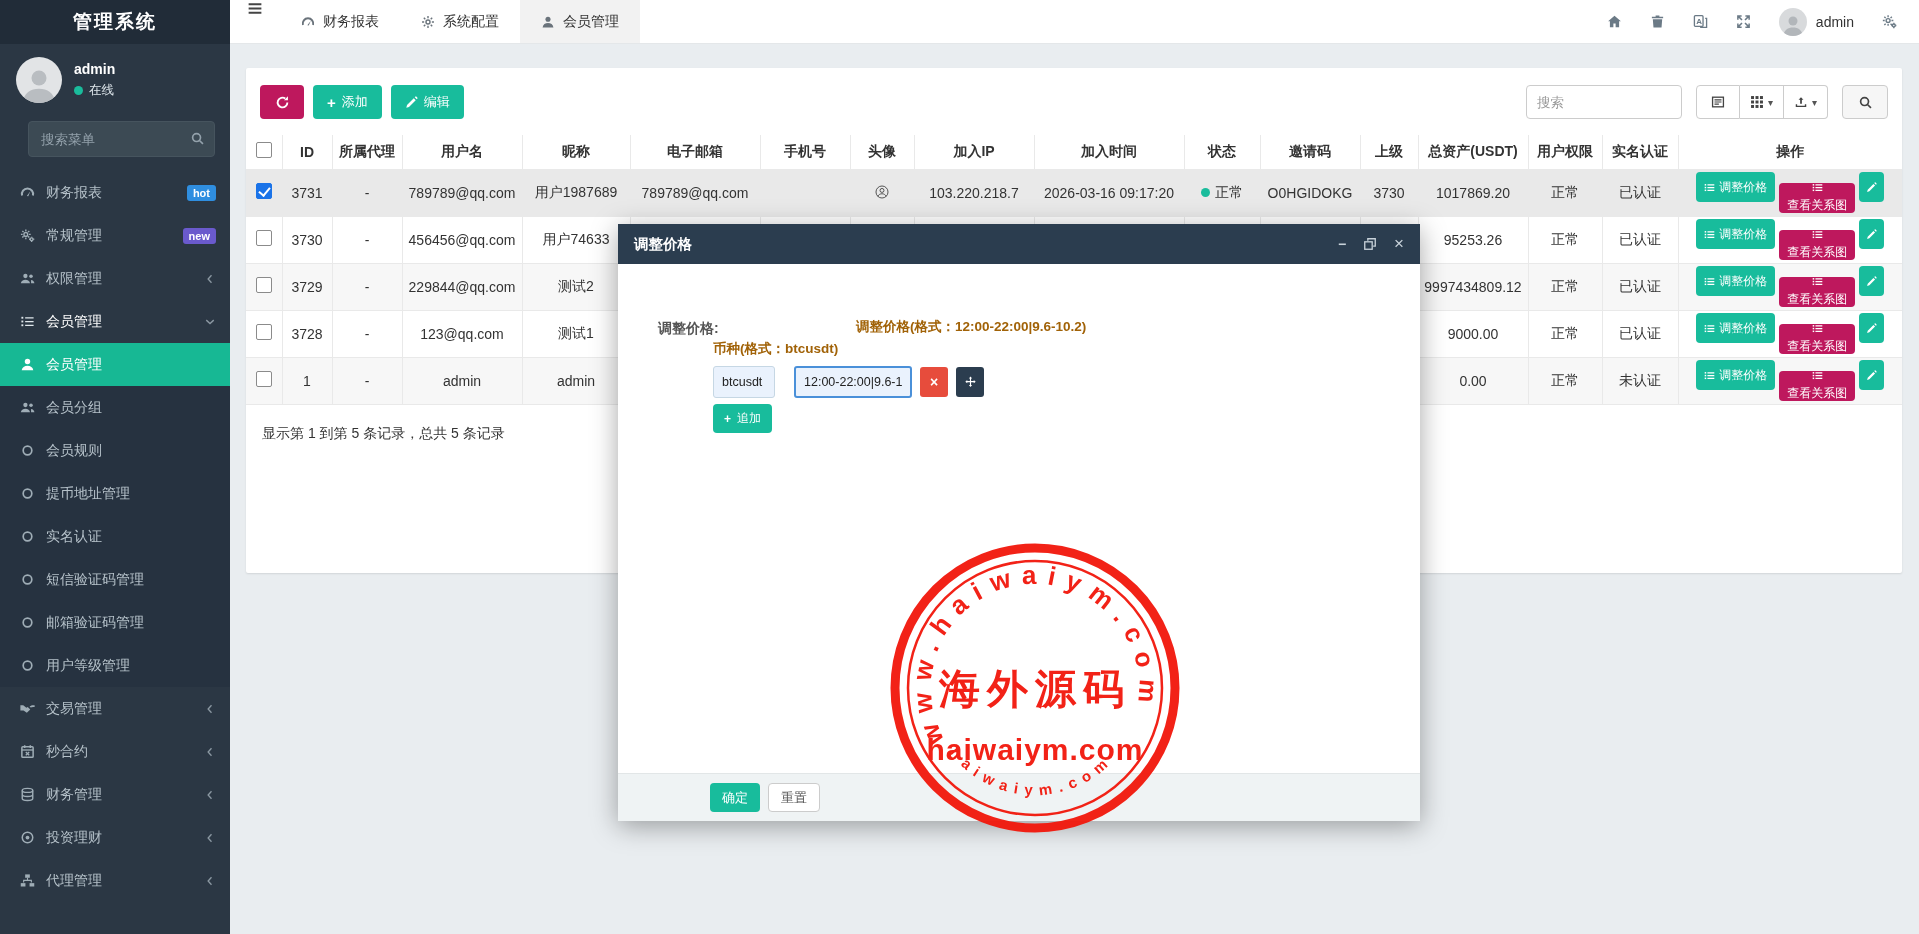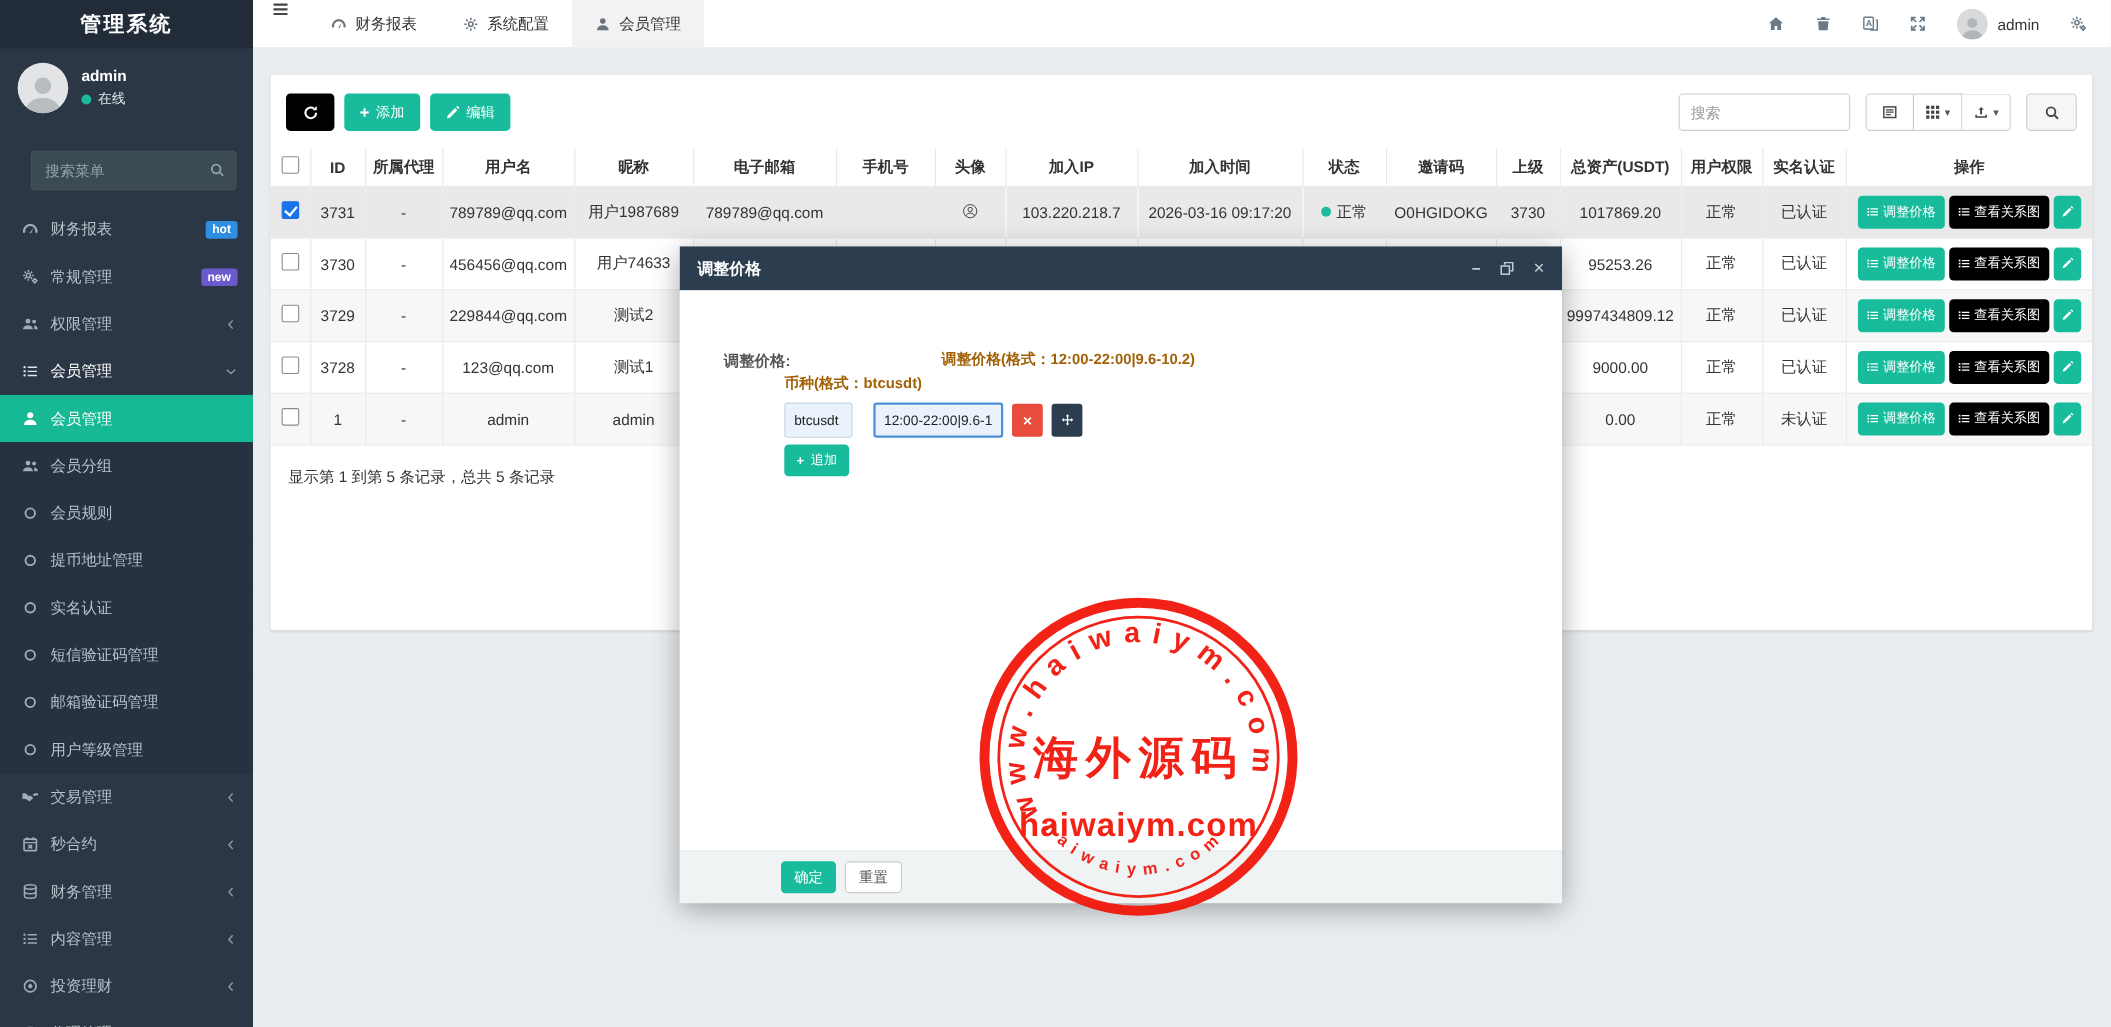--- a/index.html
+++ b/index.html
@@ -9,21 +9,21 @@
 .ic svg { width:100%; height:100%; display:block; }
 
 
 .sidebar { position:absolute; left:0; top:0; width:230px; height:934px; background:#2b3744; z-index:3; }
 .brand { height:44px; background:#212c38; color:#fff; font-size:19px; font-weight:bold; display:flex; align-items:center; justify-content:center; letter-spacing:2px; }
 .user-panel { display:flex; align-items:center; gap:12px; padding:13px 16px 10px; }
 .avatar-lg { width:46px; height:46px; border-radius:50%; background:#e2e4e6; display:flex; align-items:flex-end; justify-content:center; overflow:hidden; color:#b9bdc1; font-size:38px; }
 .uname { color:#fff; font-weight:bold; font-size:14px; margin-bottom:5px; }
 .ustatus { color:#dfe7ec; font-size:12.5px; display:flex; align-items:center; gap:6px; }
 .gdot { width:9px; height:9px; border-radius:50%; background:#1abc9c; display:inline-block; }
-.menu-search { margin:24px 15px 14px; position:relative;padding-left:13px; }
+.menu-search { margin:8px 15px 14px; position:relative;padding-left:13px; }
 .menu-search input { width:100%; height:36px; background:#3c4a54; border:1px solid #46545e; border-radius:4px; color:#cfd8de; padding:0 32px 0 12px; font-size:13.5px; outline:none; }
 .menu-search input::placeholder { color:#93a1ab; }
 .menu-search .ic { position:absolute; right:10px; top:10px; color:#93a1ab; font-size:15px; }
 ul.menu { list-style:none; }
 .mi { height:43px; display:flex; align-items:center; gap:11px; padding:0 14px 0 20px; color:#b6c2ca; font-size:14px; cursor:pointer; }
 .mi .ic { font-size:15px; color:#9fadb6; }
 .mi .ml { flex:1; }
 .mi.open { color:#fff; } .mi.open .ic { color:#dfe7ec; }
 .mi.active { background:#17b894; color:#fff; } .mi.active .ic { color:#fff; }
 ul.sub { list-style:none; background:#263240; }
@@ -43,21 +43,21 @@
 .tr-user { display:flex; align-items:center; gap:9px; cursor:pointer; }
 .avatar-sm { width:28px; height:28px; border-radius:50%; background:#d8dadc; display:flex; align-items:flex-end; justify-content:center; overflow:hidden; color:#b2b6ba; font-size:22px; }
 .tr-name { color:#333; font-size:14px; }
 
 
 .main { position:absolute; left:230px; top:44px; width:1689px; height:890px; }
 .card { position:absolute; left:16px; top:24px; width:1656px; height:505px; background:#fff; border-radius:2px; box-shadow:0 1px 2px rgba(0,0,0,.1); }
 .toolbar { display:flex; align-items:center; padding:17px 14px 16px; }
 .btn { border:none; border-radius:4px; cursor:pointer; font-size:13px; display:inline-flex; align-items:center; gap:6px; justify-content:center; font-family:inherit; }
 .btn.g { background:#18bc9c; color:#fff; }
-.btn.d { background:#000000; color:#fff; }
+.btn.d { background:#be185d; color:#fff;flex-direction:column; }
 .tb-btn { height:34px; padding:0 14px; margin-right:9px; }
 .tb-btn.sq { width:44px; padding:0; }
 .toolbar-right { margin-left:auto; display:flex; align-items:center; }
 .search-input { width:156px; height:34px; border:1px solid #ccc; border-radius:4px; padding:0 10px; font-size:13.5px; outline:none; font-family:inherit; }
 .search-input::placeholder { color:#999; }
 .btn-group { display:flex; margin-left:14px; }
 .btn-group .wb { height:34px; min-width:44px; background:#fff; border:1px solid #ccc; color:#444; display:inline-flex; align-items:center; justify-content:center; gap:4px; cursor:pointer; font-size:14px; padding:0 9px; }
 .btn-group .wb + .wb { border-left:none; }
 .btn-group .wb:first-child { border-radius:4px 0 0 4px; }
 .btn-group .wb:last-child { border-radius:0 4px 4px 0; }
@@ -295,36 +295,20 @@
         </span>
       </li>
       <li class="mi">
         <span class="ic ">
           <svg viewBox="0 0 16 16" fill="none" stroke="currentColor" stroke-width="1.5">
             <ellipse cx="8" cy="3.6" rx="5.6" ry="2.1"></ellipse>
             <path d="M2.4 3.6v8.6c0 1.2 2.5 2.2 5.6 2.2s5.6-1 5.6-2.2V3.6M2.4 7.9c0 1.2 2.5 2.2 5.6 2.2s5.6-1 5.6-2.2"></path>
           </svg>
         </span>
         <span class="ml">财务管理</span>
-        <span class="ic chev">
-          <svg viewBox="0 0 16 16">
-            <path d="M10 3 5.5 8 10 13" fill="none" stroke="currentColor" stroke-width="1.8"></path>
-          </svg>
-        </span>
-      </li>
-      <li class="mi">
-        <span class="ic ">
-          <svg viewBox="0 0 16 16" fill="currentColor">
-            <rect x="1.5" y="3" width="2" height="2"></rect>
-            <rect x="1.5" y="7" width="2" height="2"></rect>
-            <rect x="1.5" y="11" width="2" height="2"></rect>
-            <path d="M5.5 3.4h9v1.4h-9zM5.5 7.4h9v1.4h-9zM5.5 11.4h9v1.4h-9z"></path>
-          </svg>
-        </span>
-        <span class="ml">内容管理</span>
         <span class="ic chev">
           <svg viewBox="0 0 16 16">
             <path d="M10 3 5.5 8 10 13" fill="none" stroke="currentColor" stroke-width="1.8"></path>
           </svg>
         </span>
       </li>
       <li class="mi">
         <span class="ic ">
           <svg viewBox="0 0 16 16">
             <circle cx="8" cy="8" r="5.6" fill="none" stroke="currentColor" stroke-width="1.6"></circle>

